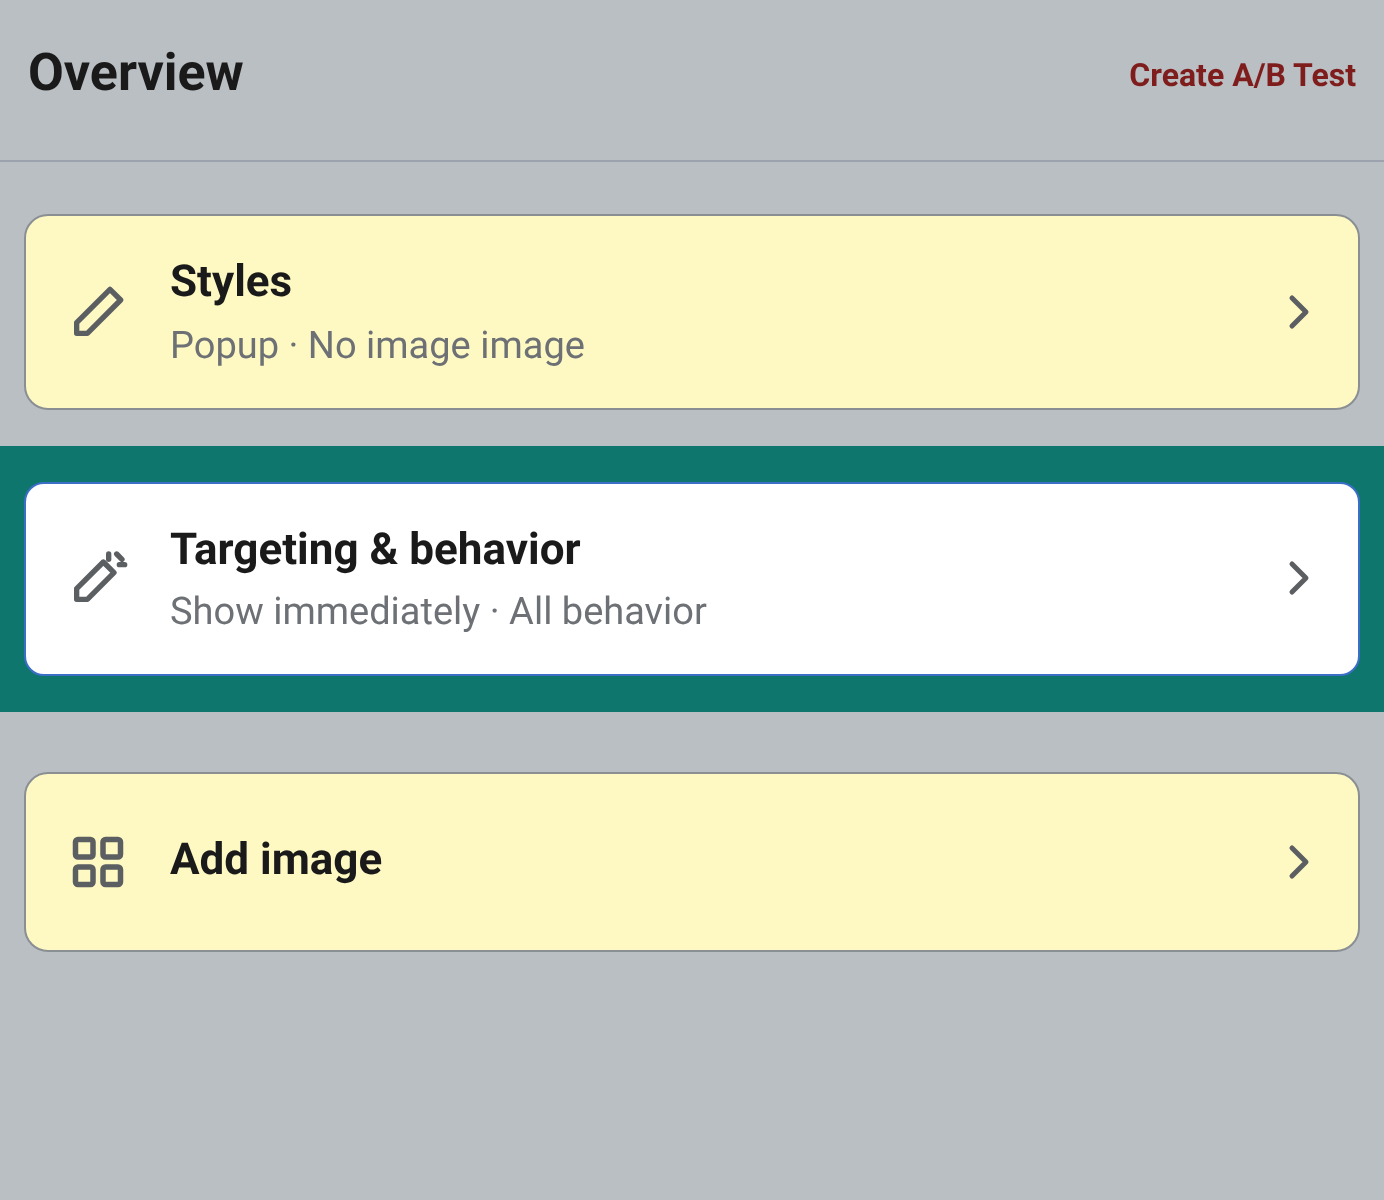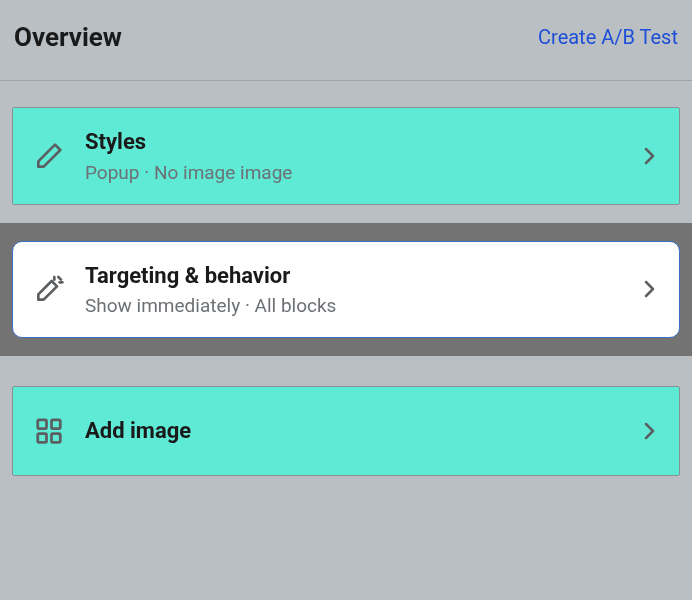--- a/index.html
+++ b/index.html
@@ -21,43 +21,43 @@
       padding: 22px 14px 28px 14px;
       border-bottom: 1px solid #9ca3af;
       gap: 16px;
     }
     .page-title {
       font-size: 26px;
       font-weight: 700;
       color: #1a1a1a;
     }
     .ab-link {
-      font-size: 20px;
-      color: #1d4ed8;
+      font-size: 16px;
+      color: #7f1d1d;
       cursor: pointer;
-      font-weight: 400;
+      font-weight: 700;
     }
     .content {
       padding: 0;
     }
     .card {
-      background: #5eead4;
+      background: #fef9c3;
       border: 1px solid #8a8f94;
-      border-radius: 2px;
+      border-radius: 12px;
       margin: 26px 12px 12px 12px;
       padding: 20px 18px;
       display: flex;
       align-items: center;
       cursor: pointer;
     }
     .card.simple {
       padding: 26px 18px;
     }
     .highlight-wrap {
-      background: #737373;
+      background: #0f766e;
       padding: 18px 12px;
       margin-top: 18px;
     }
     .card.active {
       background: #ffffff;
       border: 1px solid #3b6fc7;
       border-radius: 10px;
       margin: 0;
       padding: 20px 18px;
     }
@@ -130,21 +130,21 @@
       <div class="card-icon">
         <svg viewBox="0 0 24 24" width="32" height="32" fill="none" stroke="currentColor" stroke-width="2" stroke-linecap="round" stroke-linejoin="round">
           <path d="M14 6 L18 10 L8 20 L4 20 L4 16 Z"></path>
           <path d="M16 3 L16 5"></path>
           <path d="M20 7 L22 7"></path>
           <path d="M19 3 L21 5"></path>
         </svg>
       </div>
       <div class="card-body">
         <div class="card-title">Targeting &amp; behavior</div>
-        <div class="card-subtitle">Show immediately · All blocks</div>
+        <div class="card-subtitle">Show immediately · All behavior</div>
       </div>
       <div class="card-chevron">
         <svg viewBox="0 0 24 24" width="24" height="24" fill="none" stroke="currentColor" stroke-width="2.5" stroke-linecap="round" stroke-linejoin="round">
           <polyline points="9 5 16 12 9 19"></polyline>
         </svg>
       </div>
     </div>
   </div>
 
   <div class="card simple spacer-bottom">

